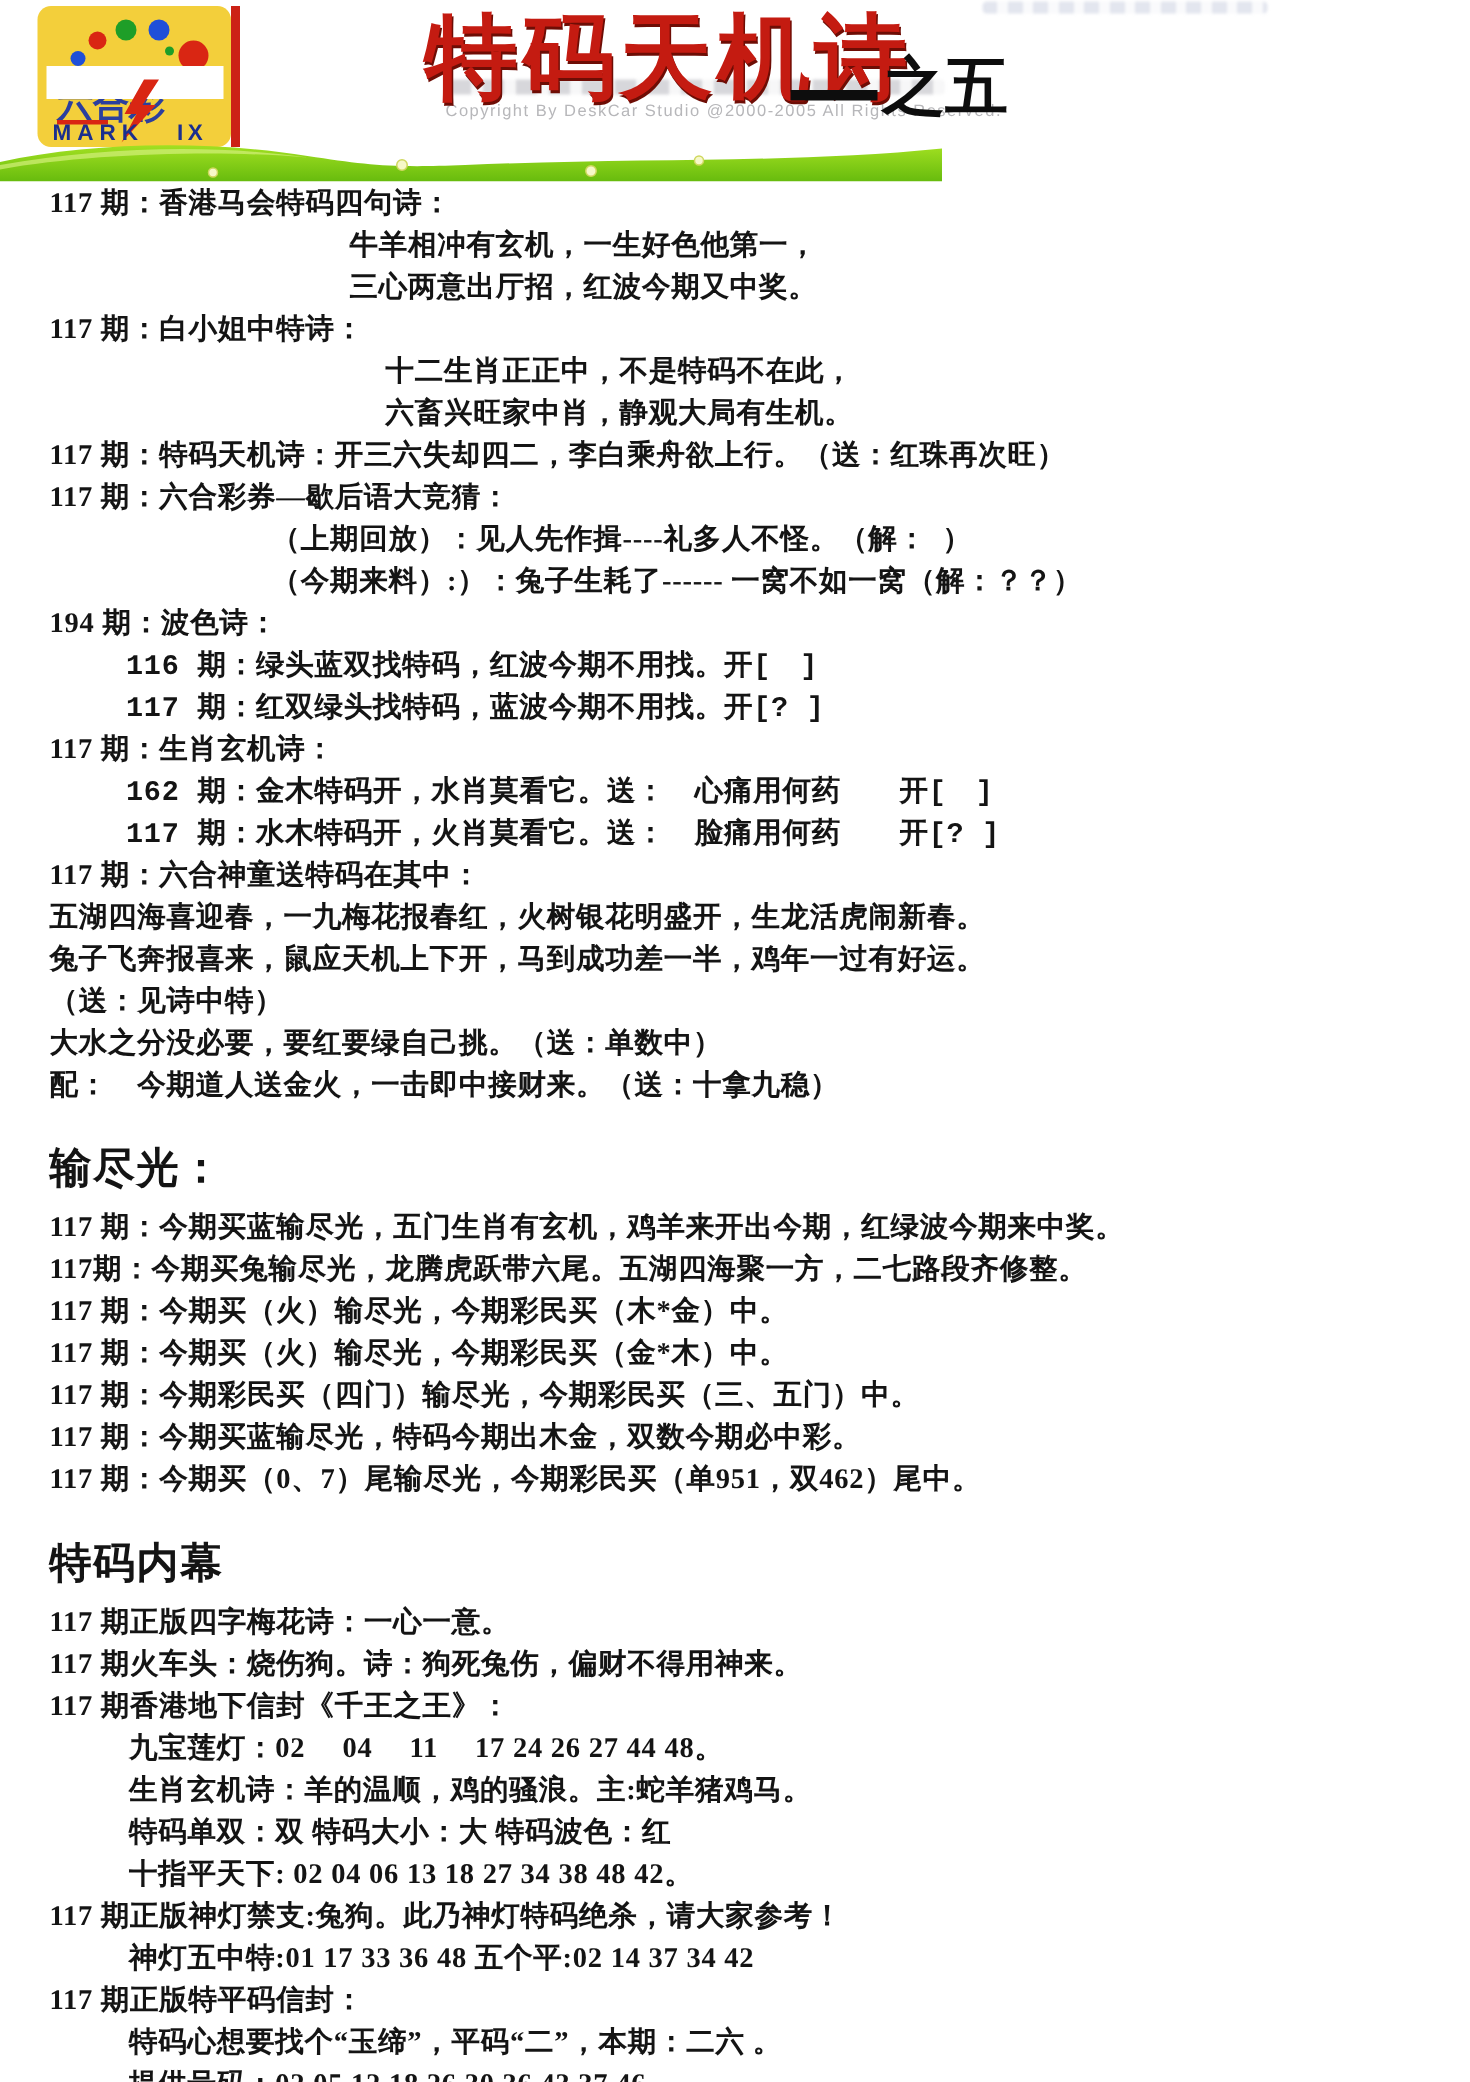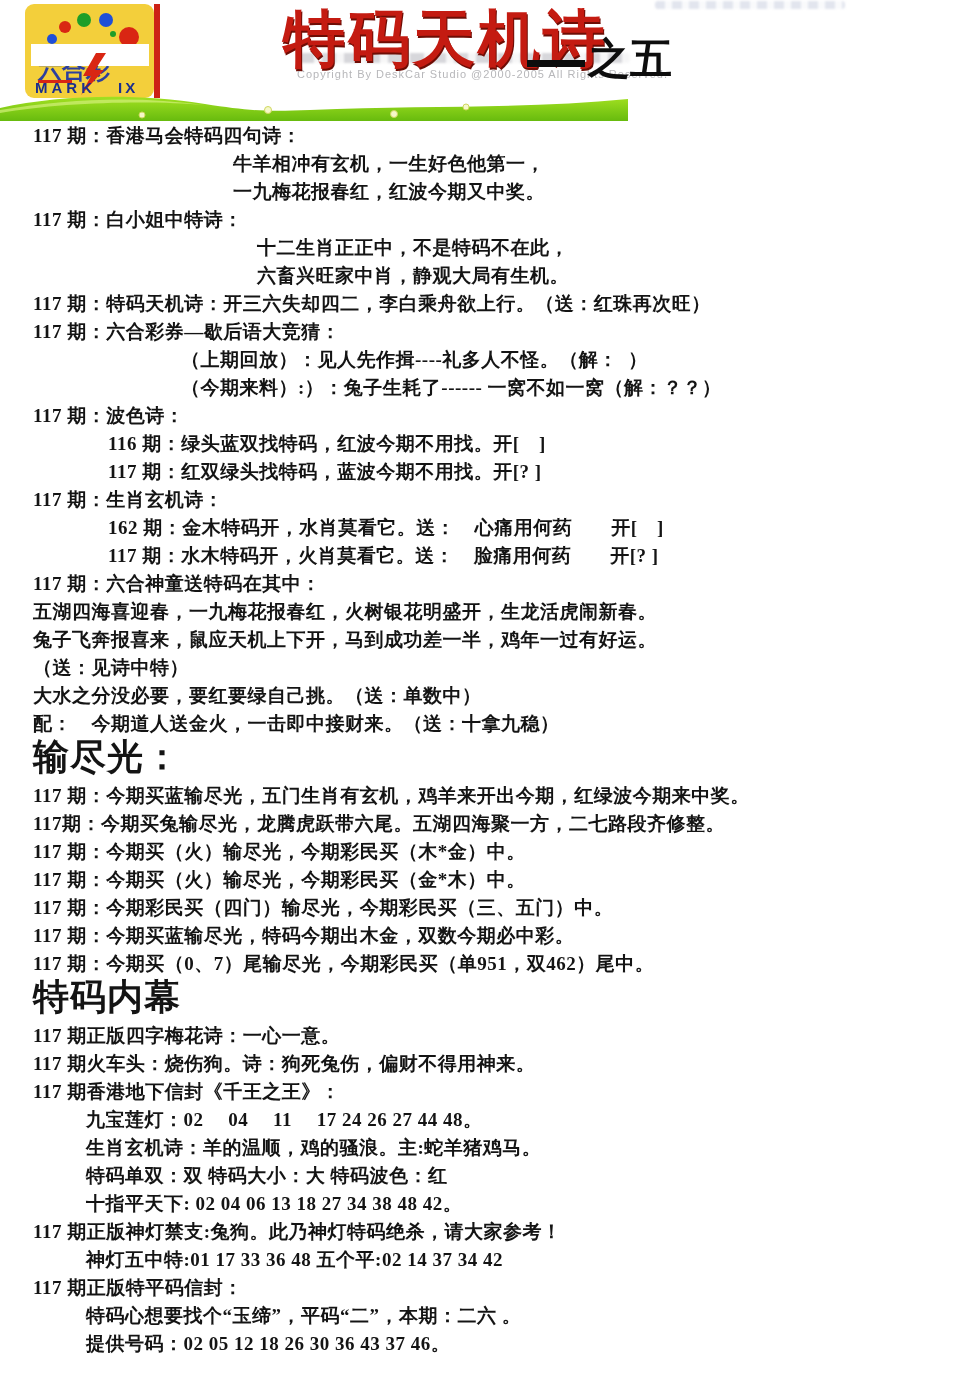--- a/index.html
+++ b/index.html
@@ -43,25 +43,25 @@
   .content{position:absolute;left:0;top:122px;width:854px;}
   .line{
     font-size:19px;line-height:28px;font-weight:bold;
     white-space:pre;letter-spacing:0.5px;
   }
   .t-entry {padding-left:33px;}
   .t-flush {padding-left:33px;}
   .t-poemA {padding-left:233px;}
   .t-poemB {padding-left:257px;}
   .t-sub   {padding-left:181px;}
-  .t-sub2  {padding-left:108px;}
+  .t-sub2  {padding-left:84px;font-family:Liberation Mono, monospace;}
   .t-inner {padding-left:86px;}
   .t-heading{
-    padding-left:33px;font-size:36px;line-height:36px;
-    margin-top:1px;margin-bottom:7px;letter-spacing:1px;
+    padding-left:33px;font-size:28px;line-height:36px;
+    margin-top:24px;margin-bottom:7px;letter-spacing:1px;
   }
 </style>
 </head>
 <body>
 
 <div class="header">
 
   <svg class="logo" viewBox="0 0 137 97">
     <rect x="1" y="1" width="129" height="94" rx="9" fill="#f3cf3b"></rect>
     <rect x="130" y="1" width="6" height="94" fill="#cc2216"></rect>
@@ -102,29 +102,29 @@
     <circle cx="268" cy="18" r="3.5" fill="#f6f8c9" stroke="#cfd75e" stroke-width="1"></circle>
     <circle cx="394" cy="22" r="3.5" fill="#f6f8c9" stroke="#cfd75e" stroke-width="1"></circle>
     <circle cx="466" cy="15" r="3" fill="#f6f8c9" stroke="#cfd75e" stroke-width="1"></circle>
     <circle cx="142" cy="23" r="3" fill="#f6f8c9" stroke="#cfd75e" stroke-width="1"></circle>
   </svg>
 </div>
 
 <div class="content">
     <div class="line t-entry">117 期：香港马会特码四句诗：</div>
     <div class="line t-poemA">牛羊相冲有玄机，一生好色他第一，</div>
-    <div class="line t-poemA">一九梅花报春红，红波今期又中奖。</div>
+    <div class="line t-poemA">三心两意出厅招，红波今期又中奖。</div>
     <div class="line t-entry">117 期：白小姐中特诗：</div>
     <div class="line t-poemB">十二生肖正正中，不是特码不在此，</div>
     <div class="line t-poemB">六畜兴旺家中肖，静观大局有生机。</div>
     <div class="line t-entry">117 期：特码天机诗：开三六失却四二，李白乘舟欲上行。（送：红珠再次旺）</div>
     <div class="line t-entry">117 期：六合彩券—歇后语大竞猜：</div>
     <div class="line t-sub">（上期回放）：见人先作揖----礼多人不怪。（解：  ）</div>
     <div class="line t-sub">（今期来料）:）：兔子生耗了------ 一窝不如一窝（解：？？）</div>
-    <div class="line t-entry">117 期：波色诗：</div>
+    <div class="line t-entry">194 期：波色诗：</div>
     <div class="line t-sub2">116 期：绿头蓝双找特码，红波今期不用找。开[　]</div>
     <div class="line t-sub2">117 期：红双绿头找特码，蓝波今期不用找。开[? ]</div>
     <div class="line t-entry">117 期：生肖玄机诗：</div>
     <div class="line t-sub2">162 期：金木特码开，水肖莫看它。送：　心痛用何药　　开[　]</div>
     <div class="line t-sub2">117 期：水木特码开，火肖莫看它。送：　脸痛用何药　　开[? ]</div>
     <div class="line t-entry">117 期：六合神童送特码在其中：</div>
     <div class="line t-flush">五湖四海喜迎春，一九梅花报春红，火树银花明盛开，生龙活虎闹新春。</div>
     <div class="line t-flush">兔子飞奔报喜来，鼠应天机上下开，马到成功差一半，鸡年一过有好运。</div>
     <div class="line t-flush">（送：见诗中特）</div>
     <div class="line t-flush">大水之分没必要，要红要绿自己挑。（送：单数中）</div>

